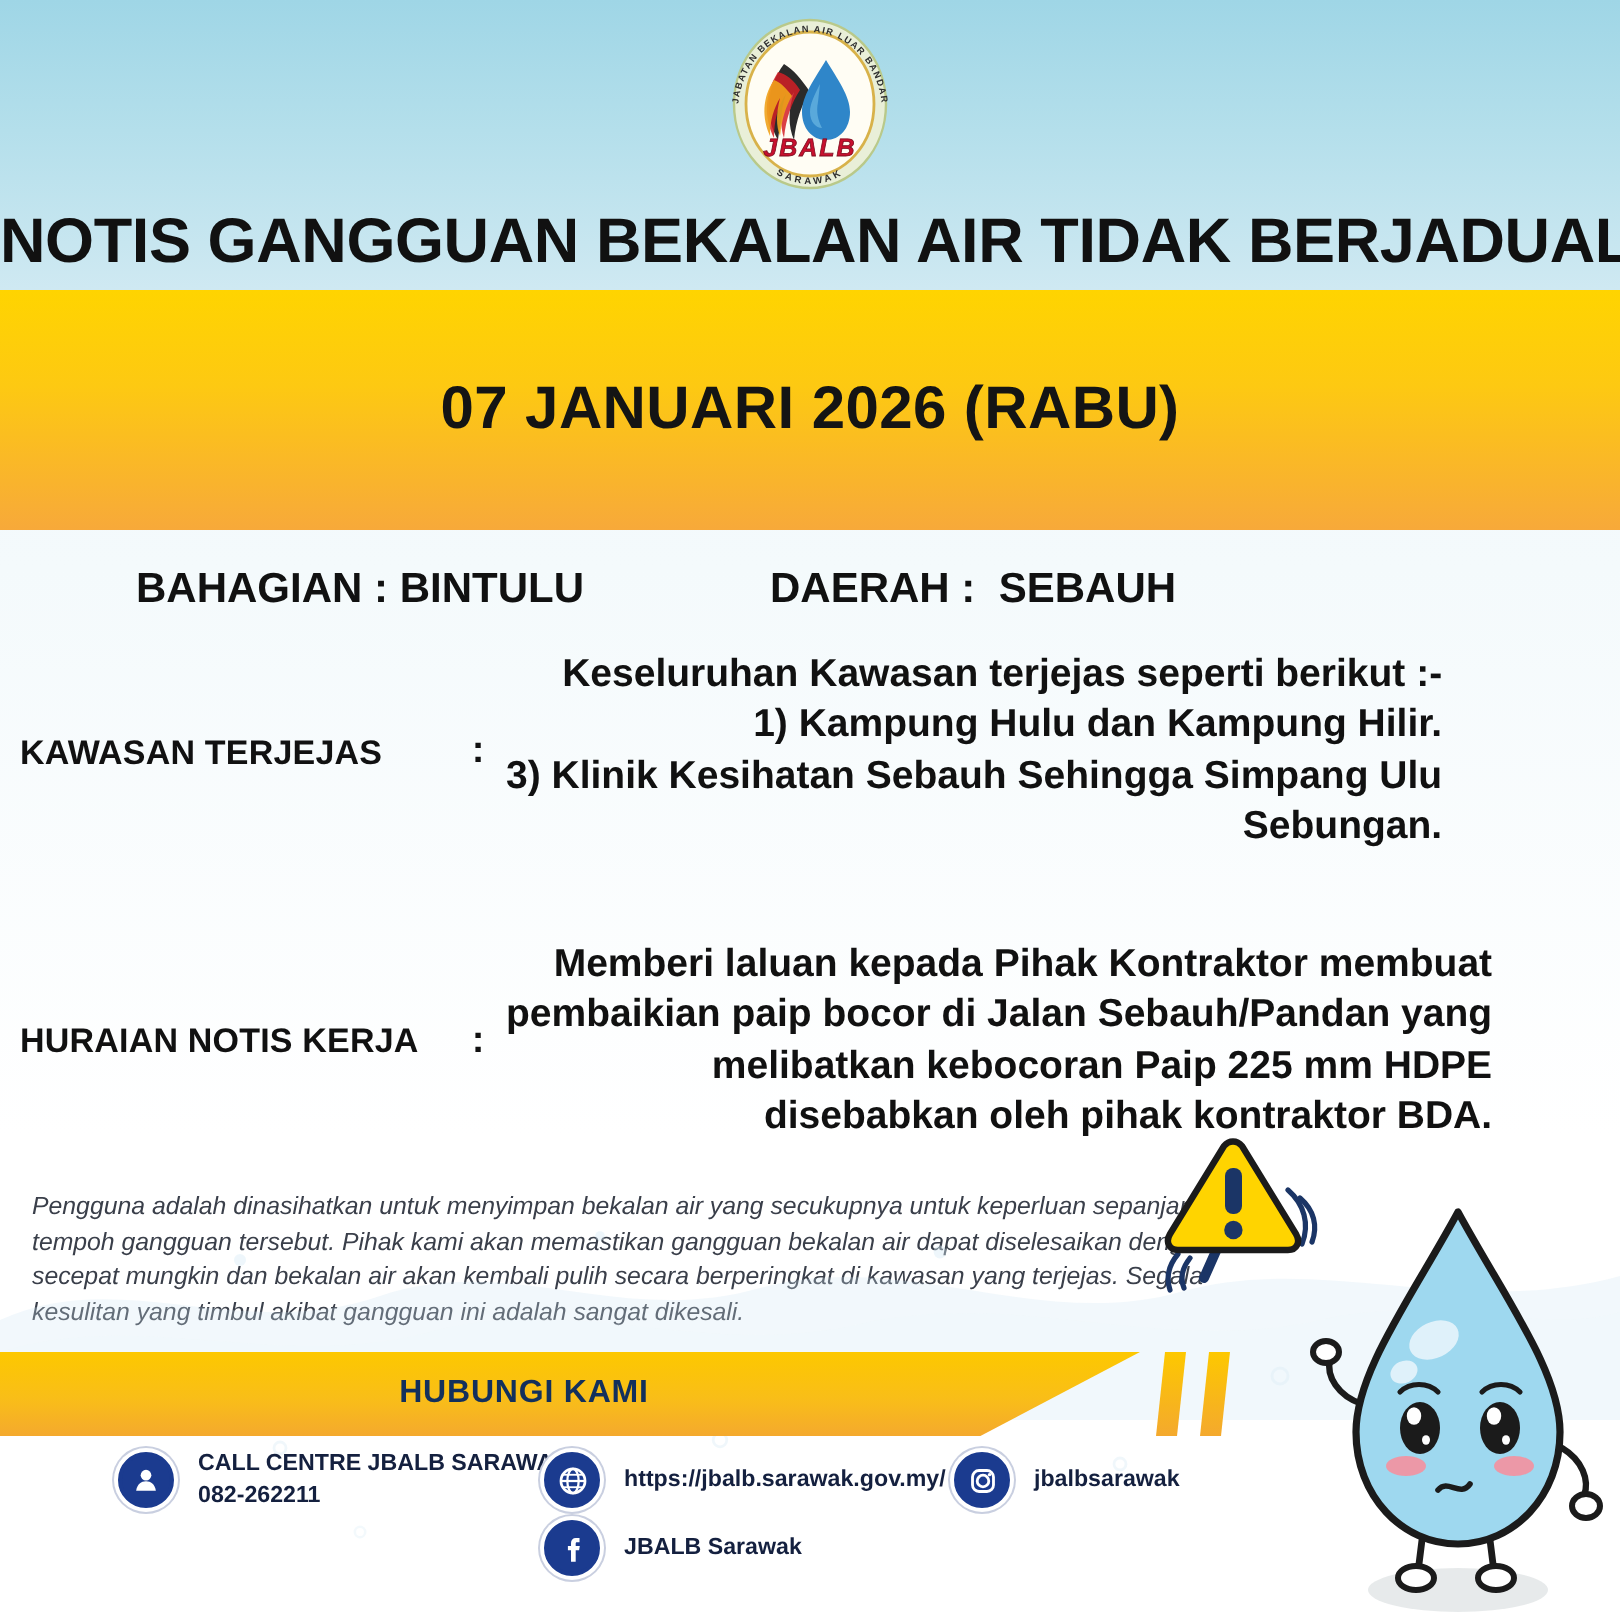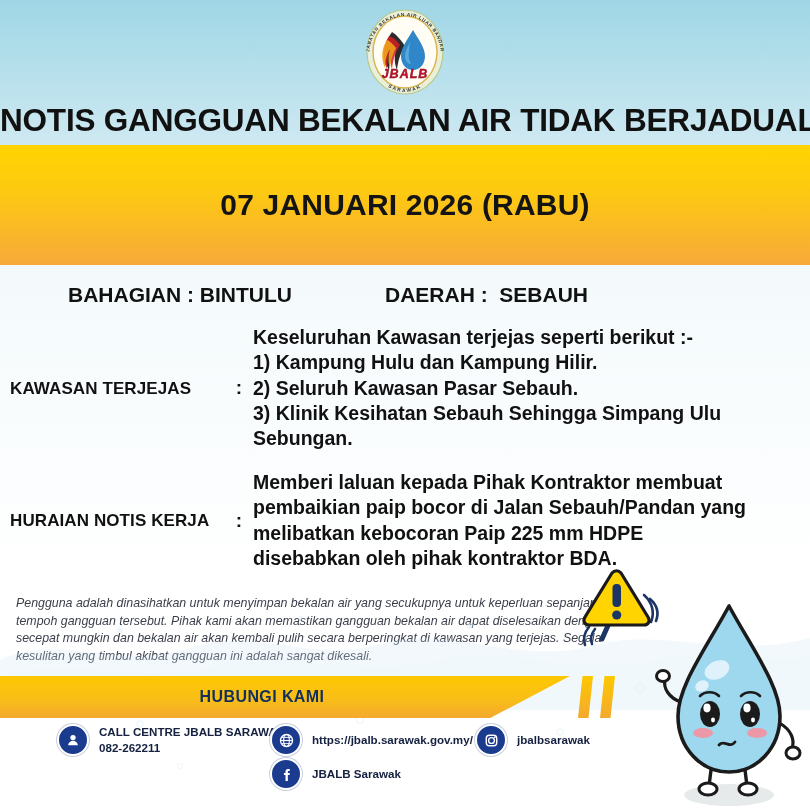--- a/index.html
+++ b/index.html
@@ -69,21 +69,21 @@
     letter-spacing:0.1px;
   }
   .row-colon{
     width:28px; text-align:center;
     font-size:19px; font-weight:bold; color:#111;
   }
   .row-value{
     font-size:19.5px; font-weight:bold; color:#111;
     line-height:1.30;
   }
-  .row-value .vline{ display:block; white-space:nowrap; }
+  .row-value .vline{ display:block; white-space:nowrap;text-align:right; }
 
   #row-kawasan{ left:10px; top:60px; align-items:center; }
   #row-kawasan .row-label{ padding-top:2px; }
   #row-huraian{ left:10px; top:205px; align-items:center; }
 
   
   .note{
     position:absolute; left:16px; top:330px; width:600px;
     font-size:12.4px; font-style:italic; color:#3a3f4a;
     line-height:1.42; font-family:"Liberation Sans", sans-serif;
@@ -195,21 +195,20 @@
         &nbsp;<span>SEBAUH</span>
       </span>
     </div>
 
     <div class="info-row" id="row-kawasan">
       <div class="row-label">KAWASAN TERJEJAS</div>
       <div class="row-colon">:</div>
       <div class="row-value">
         <span class="vline">Keseluruhan Kawasan terjejas seperti berikut :-</span>
         <span class="vline">1) Kampung Hulu dan Kampung Hilir.</span>
-        <span class="vline">2) Seluruh Kawasan Pasar Sebauh.</span>
         <span class="vline">3) Klinik Kesihatan Sebauh Sehingga Simpang Ulu</span>
         <span class="vline">Sebungan.</span>
       </div>
     </div>
 
     <div class="info-row" id="row-huraian">
       <div class="row-label">HURAIAN NOTIS KERJA</div>
       <div class="row-colon">:</div>
       <div class="row-value">
         <span class="vline">Memberi laluan kepada Pihak Kontraktor membuat</span>

